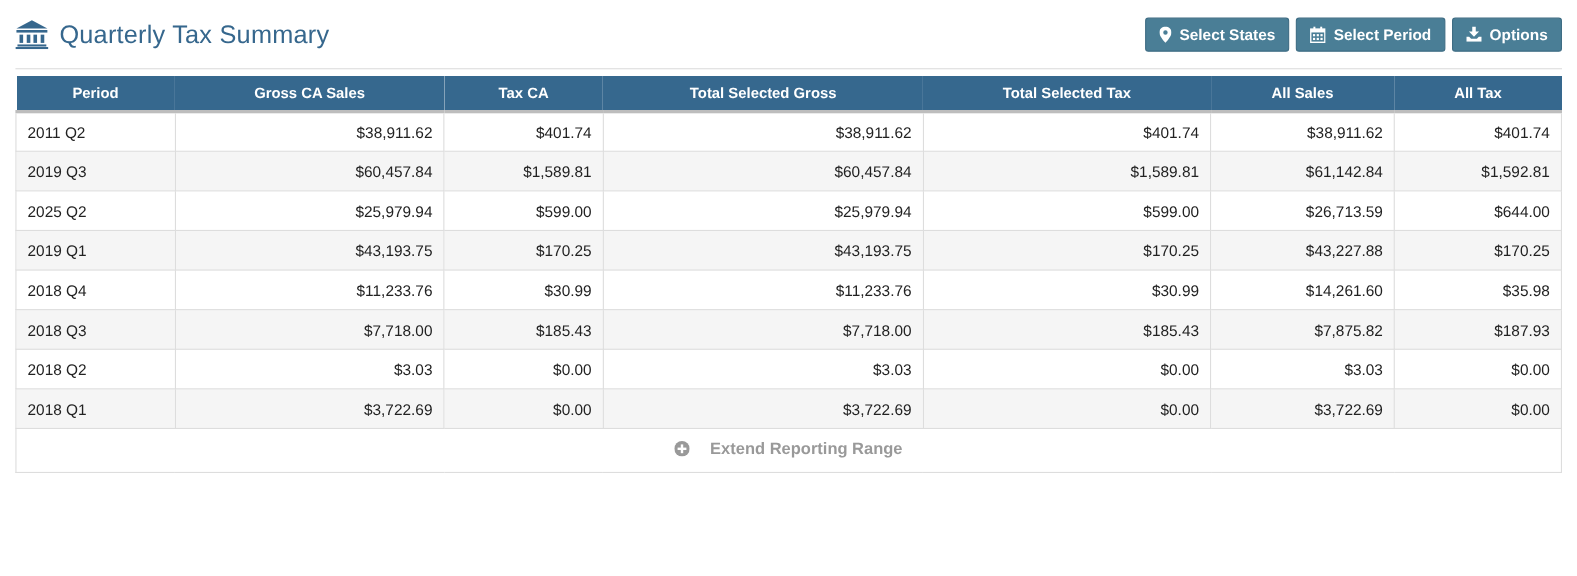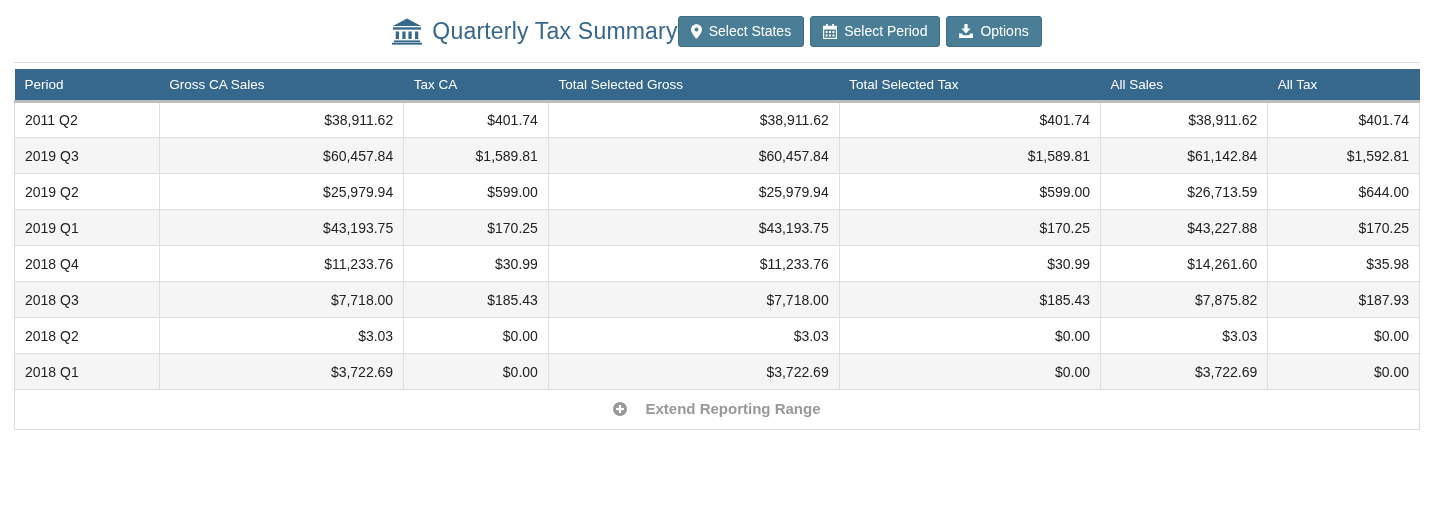--- a/index.html
+++ b/index.html
@@ -15,43 +15,43 @@
   *{box-sizing:border-box;}
   html,body{margin:0;padding:0;background:#fff;}
   body{
     width:1434px;height:524px;overflow:hidden;
     font-family:"Liberation Sans", sans-serif;
     -webkit-font-smoothing:antialiased;
   }
   .page{padding:0 14px;}
   .topbar{
     height:63px;
-    display:flex;align-items:center;justify-content:center;
+    display:flex;align-items:center;justify-content:space-between;
     border-bottom:1px solid #ddd;
   }
   .title-wrap{display:flex;align-items:center;gap:10px;color:var(--title-color);}
   .title-wrap svg{display:block;}
   .page-title{font-size:23px;font-weight:400;letter-spacing:.2px;}
   .actions{display:flex;gap:6px;}
   .btn{
     background:var(--btn-bg);
     border:1px solid var(--btn-border);
-    color:#fff;font-weight:normal;font-size:14px;
+    color:#fff;font-weight:bold;font-size:14px;
     font-family:"Liberation Sans", sans-serif;
     border-radius:3px;padding:6px 12px;height:31px;
     display:flex;align-items:center;gap:7px;cursor:pointer;
   }
   .btn svg{display:block;}
   table{
     width:100%;border-collapse:collapse;margin-top:6px;
     font-size:14px;color:#222;table-layout:fixed;
   }
   thead th{
     background:var(--thead-bg);color:#fff;
-    text-align:left;font-weight:normal;font-size:13.5px;
+    text-align:center;font-weight:bold;font-size:13.5px;
     padding:8px 10px;border:none;
     border-bottom:3px solid var(--head-divider);
     overflow:hidden;white-space:nowrap;
   }
   tbody td{
     border:1px solid var(--cell-border);
     padding:9px 10px;height:36px;
     overflow:hidden;white-space:nowrap;
   }
   tbody tr:nth-child(even){background:var(--row-alt);}
@@ -163,21 +163,21 @@
         <tr>
           <td>2019 Q3</td>
           <td class="num">$60,457.84</td>
           <td class="num">$1,589.81</td>
           <td class="num">$60,457.84</td>
           <td class="num">$1,589.81</td>
           <td class="num">$61,142.84</td>
           <td class="num">$1,592.81</td>
         </tr>
         <tr>
-          <td>2019 Q2</td>
+          <td>2025 Q2</td>
           <td class="num">$25,979.94</td>
           <td class="num">$599.00</td>
           <td class="num">$25,979.94</td>
           <td class="num">$599.00</td>
           <td class="num">$26,713.59</td>
           <td class="num">$644.00</td>
         </tr>
         <tr>
           <td>2019 Q1</td>
           <td class="num">$43,193.75</td>

